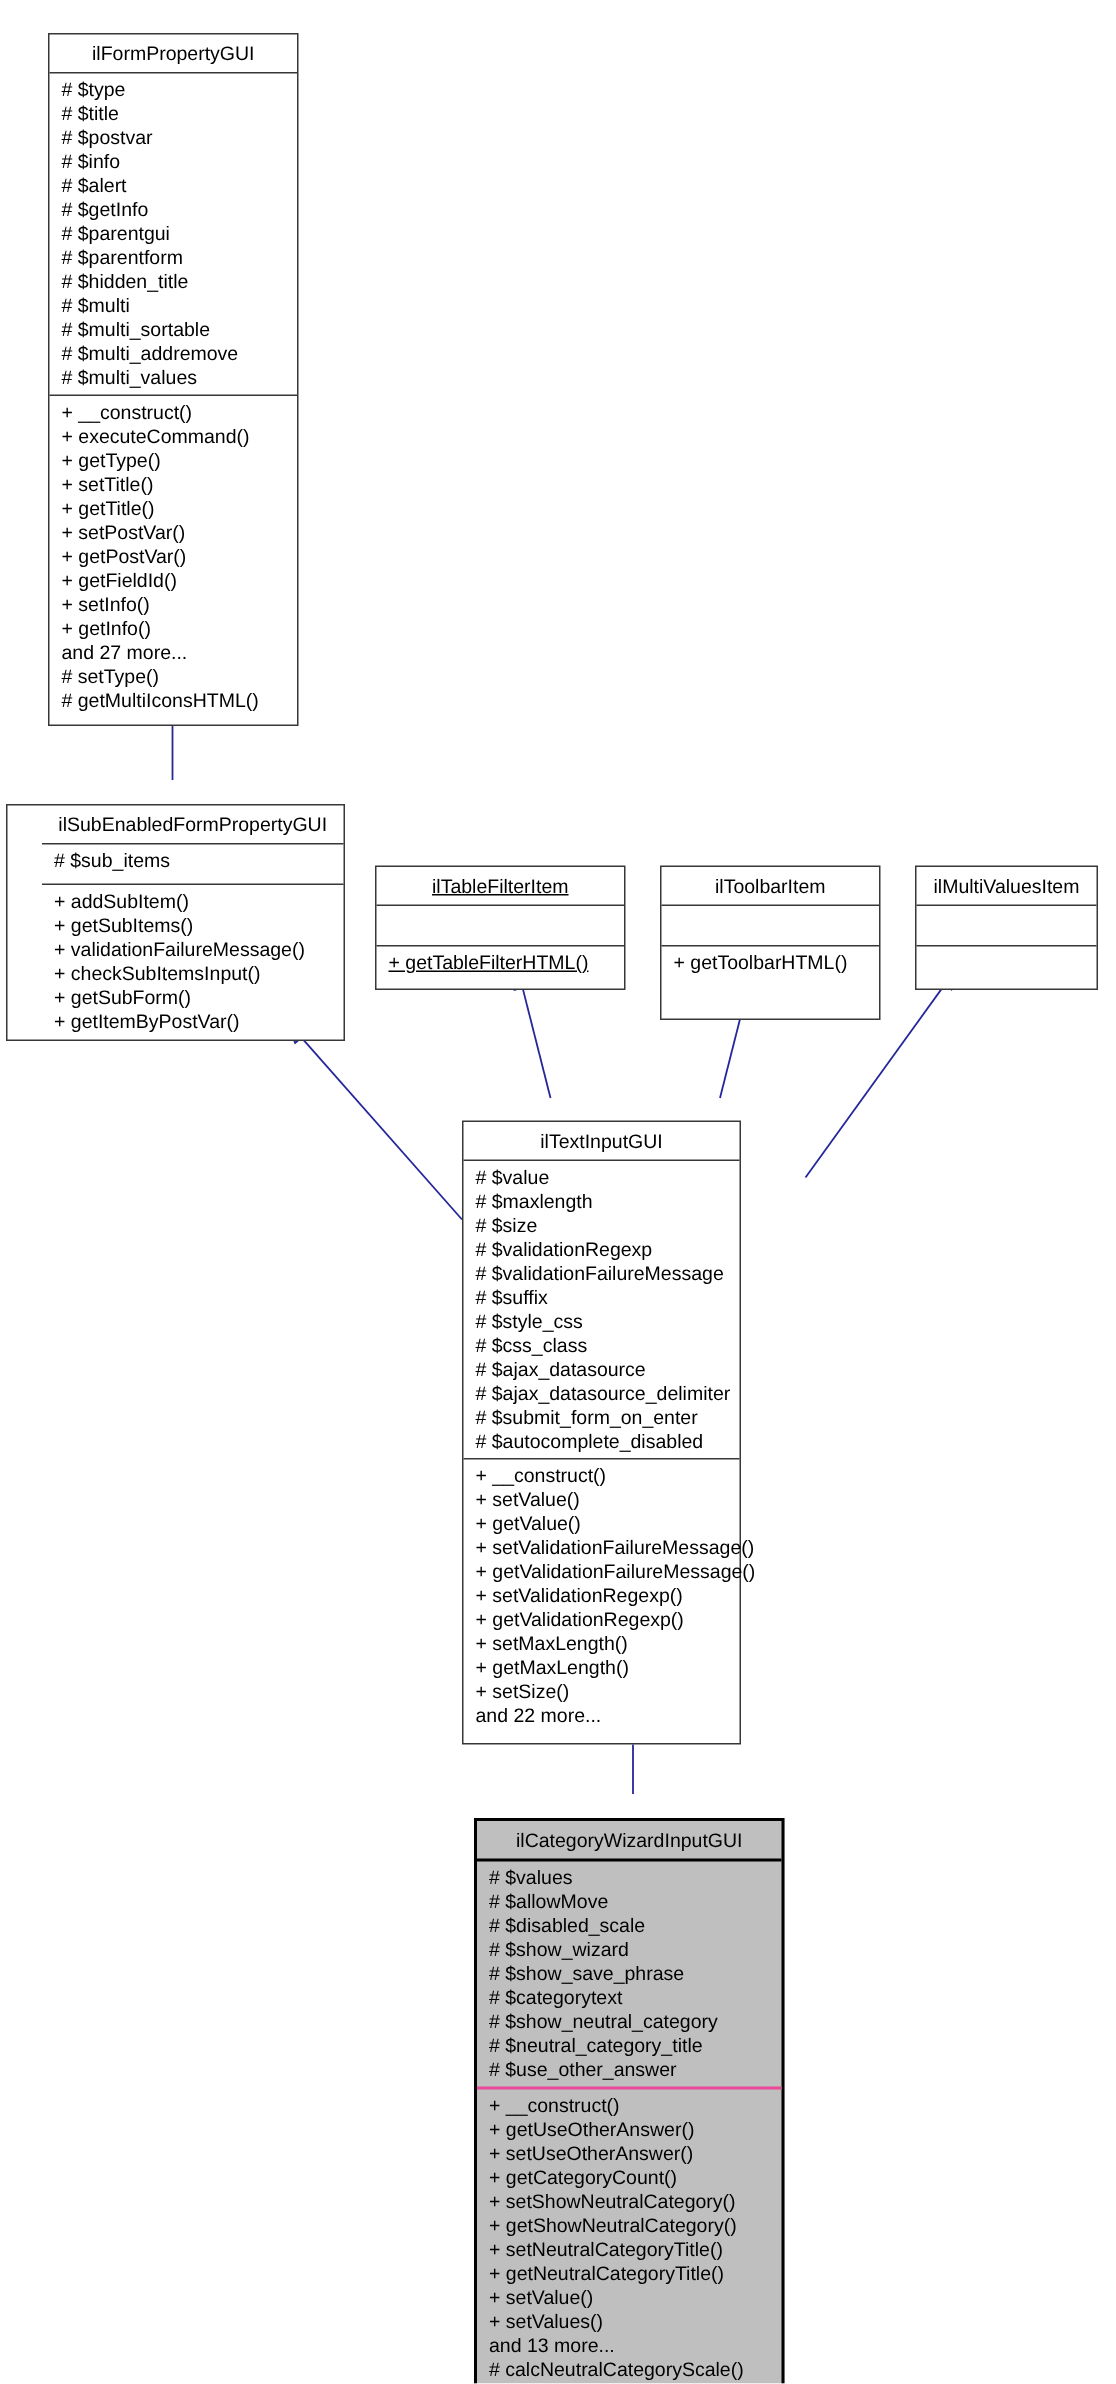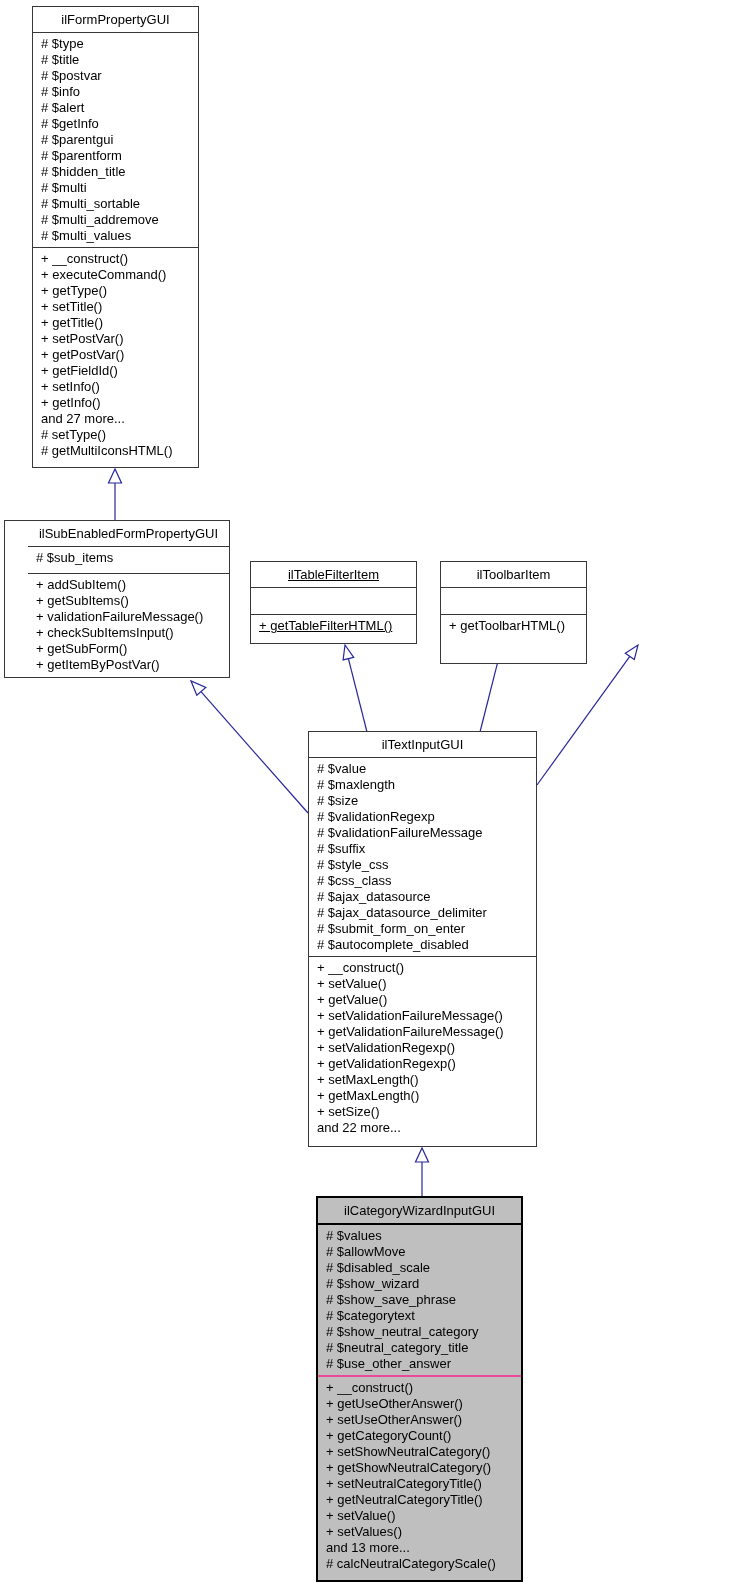--- a/index.html
+++ b/index.html
@@ -3,21 +3,21 @@
 <meta charset="utf-8">
 <style>
   html,body{margin:0;padding:0;background:#ffffff;}
   .canvas{
     position:relative;width:744px;height:1589px;background:#ffffff;
     font-family:"Liberation Sans",sans-serif;font-size:13px;color:#000;
     overflow:hidden;
   }
   .class-box{
     position:absolute;background:#ffffff;border:1px solid #373737;
-    box-sizing:border-box;display:flex;flex-direction:column;
+    box-sizing:border-box;display:flex;flex-direction:column;margin-top:16px;
   }
   .class-title{
     text-align:center;line-height:18px;padding:4px 4px 3px 4px;
     border-bottom:1px solid #373737;white-space:nowrap;
   }
   .compartment{padding:3px 0;}
   .attrs{border-bottom:1px solid #373737;min-height:20px;}
   .methods{flex:1;min-height:20px;}
   .member{line-height:16px;padding:0 8px;white-space:nowrap;}
   .class-box.highlight{background:#bfbfbf;border:2px solid #000000;}
@@ -117,22 +117,27 @@
   </div>
 
   <div class="class-box" style="left:440px;top:561px;width:147px;height:103px;">
     <div class="class-title">ilToolbarItem</div>
     <div class="compartment attrs"></div>
     <div class="compartment methods">
         <div class="member">+ getToolbarHTML()</div>
       </div>
   </div>
 
+  <div class="class-box" style="left:610px;top:561px;width:122px;height:83px;">
+    <div class="class-title">ilMultiValuesItem</div>
+    <div class="compartment attrs"></div>
+    <div class="compartment methods"></div>
+  </div>
 
-  <div class="class-box" style="left:308px;top:731px;width:229px;height:416px;">
+  <div class="class-box" style="left:308px;top:731px;width:186px;height:416px;">
     <div class="class-title">ilTextInputGUI</div>
     <div class="compartment attrs">
         <div class="member"># $value</div>
         <div class="member"># $maxlength</div>
         <div class="member"># $size</div>
         <div class="member"># $validationRegexp</div>
         <div class="member"># $validationFailureMessage</div>
         <div class="member"># $suffix</div>
         <div class="member"># $style_css</div>
         <div class="member"># $css_class</div>

